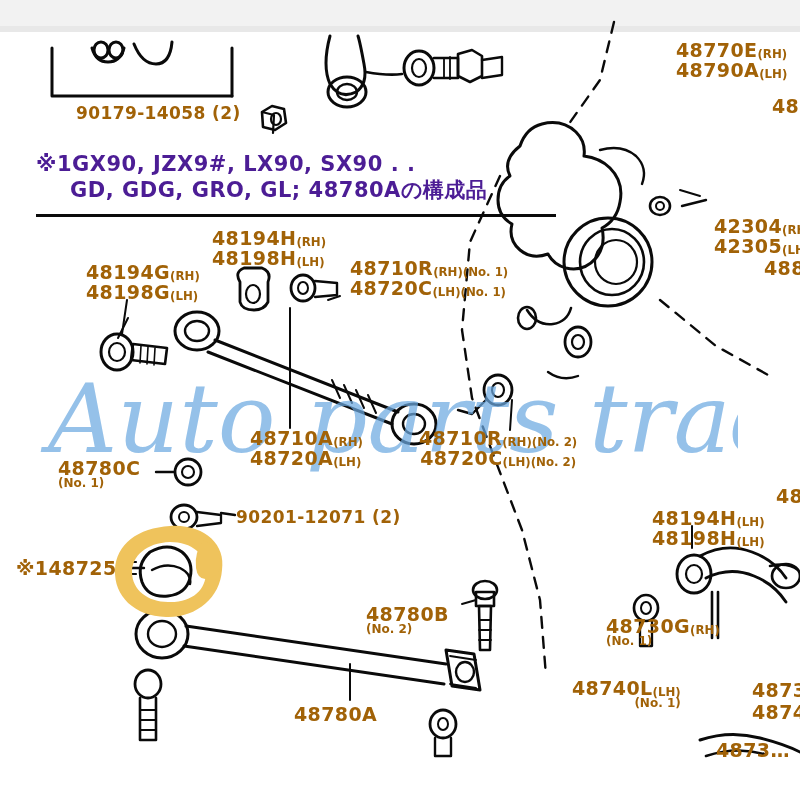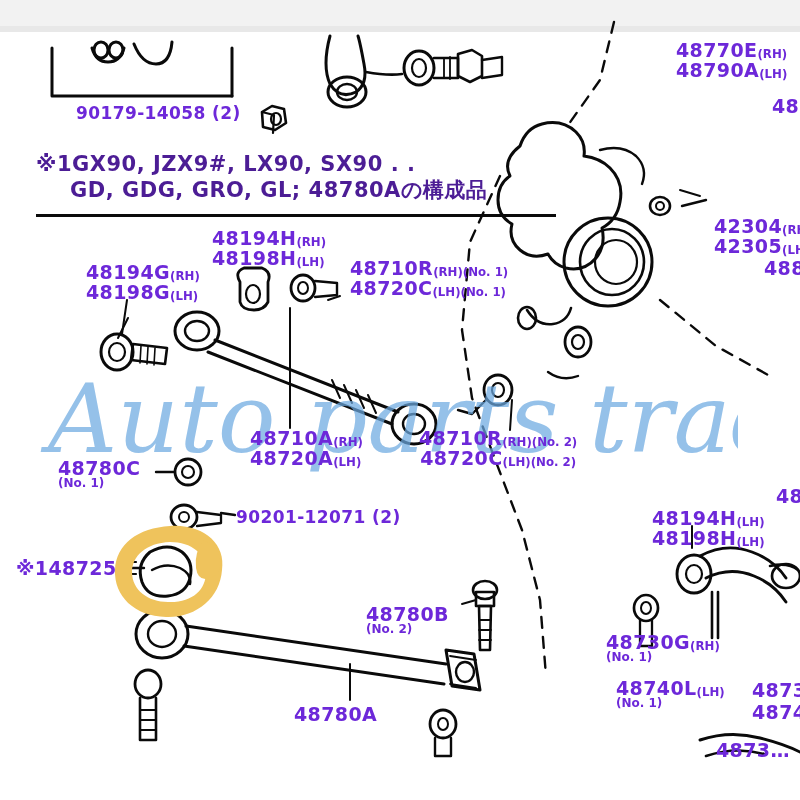--- a/index.html
+++ b/index.html
@@ -26,21 +26,21 @@
   }
   .scan-band.b2 {
     top: 26px;
     height: 6px;
     background: #e8e8e8;
   }
 
   
   .lbl {
     position: absolute;
-    color: #6d28d9;
+    color: #a16207;
     font-family: "DejaVu Sans", sans-serif;
     font-weight: 700;
     letter-spacing: 0.4px;
     white-space: nowrap;
     line-height: 1.06;
   }
   .lbl.big   { font-size: 19px; }
   .lbl.med   { font-size: 17px; }
   .sub {
     font-size: 0.62em;
@@ -319,26 +319,26 @@
 
   <div class="lbl big" style="left:764px; top:258px;">488…</div>
 
   <div class="lbl big" style="left:652px; top:508px;">
     <span>48194H</span><span class="sub">(LH)</span><br>
     <span>48198H</span><span class="sub">(LH)</span>
   </div>
 
   <div class="lbl big" style="left:776px; top:486px;">48…</div>
 
-  <div class="lbl big" style="left:606px; top:632px;">
+  <div class="lbl big" style="left:606px; top:616px;">
     <span>48730G</span><span class="sub">(RH)</span>
     <span class="subline">(No. 1)</span>
   </div>
 
-  <div class="lbl big" style="left:616px; top:678px;">
+  <div class="lbl big" style="left:572px; top:678px;text-align:right;">
     <span>48740L</span><span class="sub">(LH)</span>
     <span class="subline">(No. 1)</span>
   </div>
 
   <div class="lbl big" style="left:752px; top:680px;">4873…</div>
 
   <div class="lbl big" style="left:752px; top:702px;">4874…</div>
 
   <div class="lbl big" style="left:716px; top:740px;">4873…</div>
 

